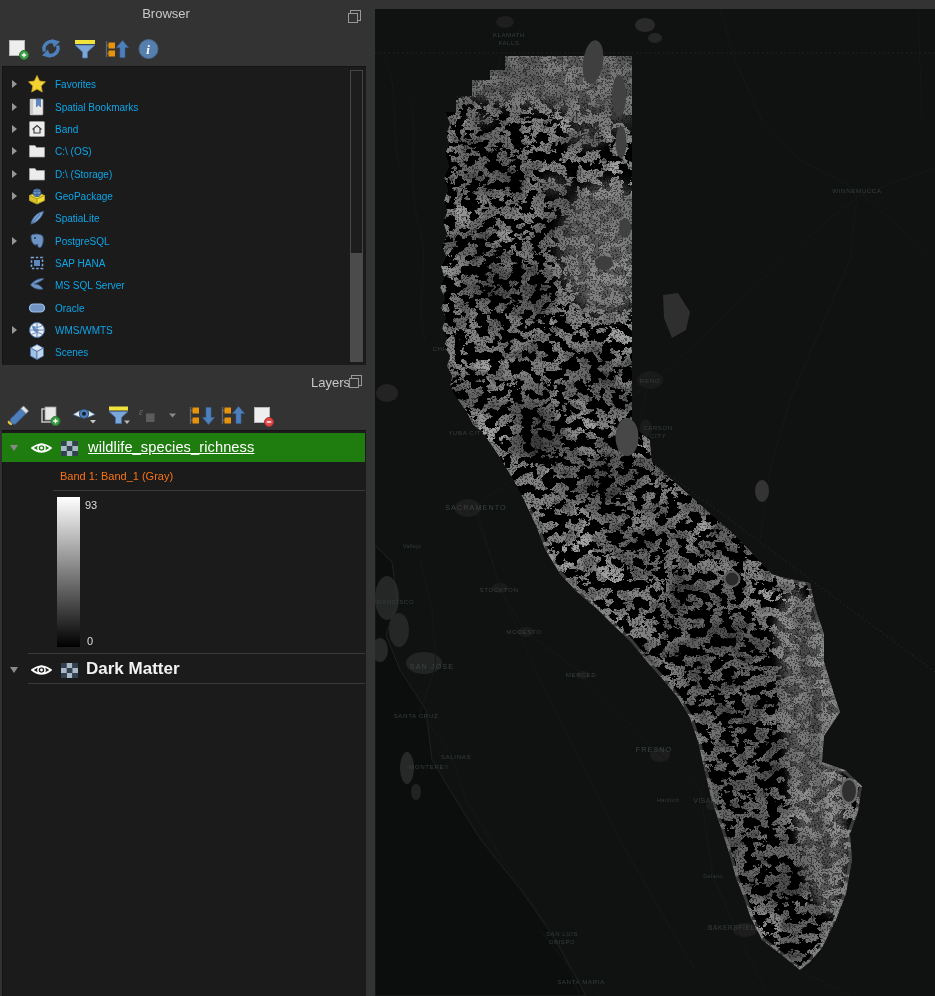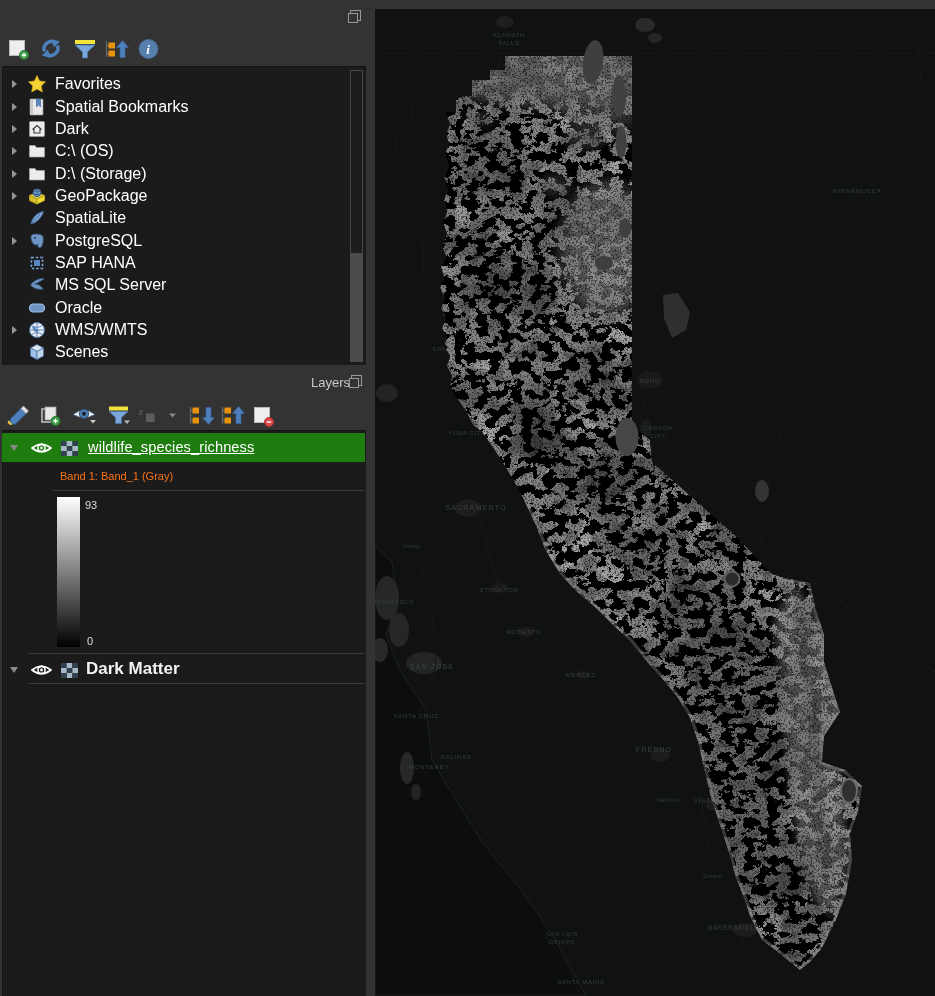--- a/index.html
+++ b/index.html
@@ -1,30 +1,31 @@
 <!DOCTYPE html>
 <html><head>
 <meta charset="utf-8">
 <style>
   html,body{margin:0;padding:0;}
   body{width:935px;height:996px;background:#333333;font-family:"Liberation Sans",sans-serif;overflow:hidden;position:relative;}
   .abs{position:absolute;}
   .ptitle{color:#c8c8c8;font-size:13px;}
   .tree{background:#1b1b1b;border-top:1px solid #141414;border-left:1px solid #141414;}
-  .trow{position:absolute;display:flex;align-items:center;height:22px;color:#ffffff;font-size:16px;white-space:nowrap;}
+  .trow{position:absolute;display:flex;align-items:center;height:22px;color:#0ea5e9;font-size:10px;white-space:nowrap;}
   .exp{width:0;height:0;border-left:5.5px solid #969696;border-top:4px solid transparent;border-bottom:4px solid transparent;position:absolute;left:12px;}
   .expd{width:0;height:0;border-top:6px solid #8a8a8a;border-left:4.5px solid transparent;border-right:4.5px solid transparent;position:absolute;left:10px;}
   .ticon{position:absolute;left:28px;width:18px;height:18px;}
   .tlabel{position:absolute;left:55px;}
   .sep{position:absolute;height:1px;background:#3a3a3a;}
 </style>
 </head>
 <body>
 
 <div class="abs" style="left:0;top:0;width:370px;height:368px;">
+  <div class="abs ptitle" style="left:0;top:6px;width:332px;text-align:center;">Browser</div>
 
   <svg class="abs" style="left:347px;top:9px" width="15" height="15" viewBox="0 0 15 15">
     <rect x="3.5" y="1.5" width="10" height="10" fill="none" stroke="#999" stroke-width="1"></rect>
     <rect x="1.5" y="4.5" width="9" height="9" fill="#333" stroke="#999" stroke-width="1"></rect>
   </svg>
 
   <svg class="abs" style="left:0;top:38px" width="170" height="22" viewBox="0 0 170 22">
 
     <rect x="9.5" y="2.5" width="15" height="15" fill="#eeeeee" stroke="#b8b8b8"></rect>
     <circle cx="24" cy="17" r="4.5" fill="#3d9e46" stroke="#2a7531"></circle>
@@ -71,21 +72,21 @@
         <path d="M8.5 1 L12.5 1 L12.5 9 L10.5 6.8 L8.5 9 Z" fill="#5b87c0" stroke="#3c619c" stroke-width="0.6"></path>
       </svg>
       <span class="tlabel">Spatial Bookmarks</span>
     </div>
     <div class="trow" style="left:0;top:118px;width:348px;">
       <span class="exp" style="top:6.5px"></span>
       <svg class="ticon" style="top:2px" viewBox="0 0 18 18">
         <rect x="1.5" y="1.5" width="15" height="15" rx="1" fill="#ececec" stroke="#9a9a9a" stroke-width="0.8"></rect>
         <path d="M4.5 9.5 L9 5.5 L13.5 9.5 M6 8.7 L6 13 L12 13 L12 8.7" fill="none" stroke="#3a3a3a" stroke-width="1.1"></path>
       </svg>
-      <span class="tlabel">Dark</span>
+      <span class="tlabel">Band</span>
     </div>
     <div class="trow" style="left:0;top:140px;width:348px;">
       <span class="exp" style="top:6.5px"></span>
       <svg class="ticon" style="top:2px" viewBox="0 0 18 18">
         <path d="M1.5 3.5 L7 3.5 L8.5 5.5 L16.5 5.5 L16.5 15 L1.5 15 Z" fill="#ececec" stroke="#a8a8a8" stroke-width="0.7"></path>
       </svg>
       <span class="tlabel">C:\ (OS)</span>
     </div>
     <div class="trow" style="left:0;top:163px;width:348px;">
       <span class="exp" style="top:6.5px"></span>

